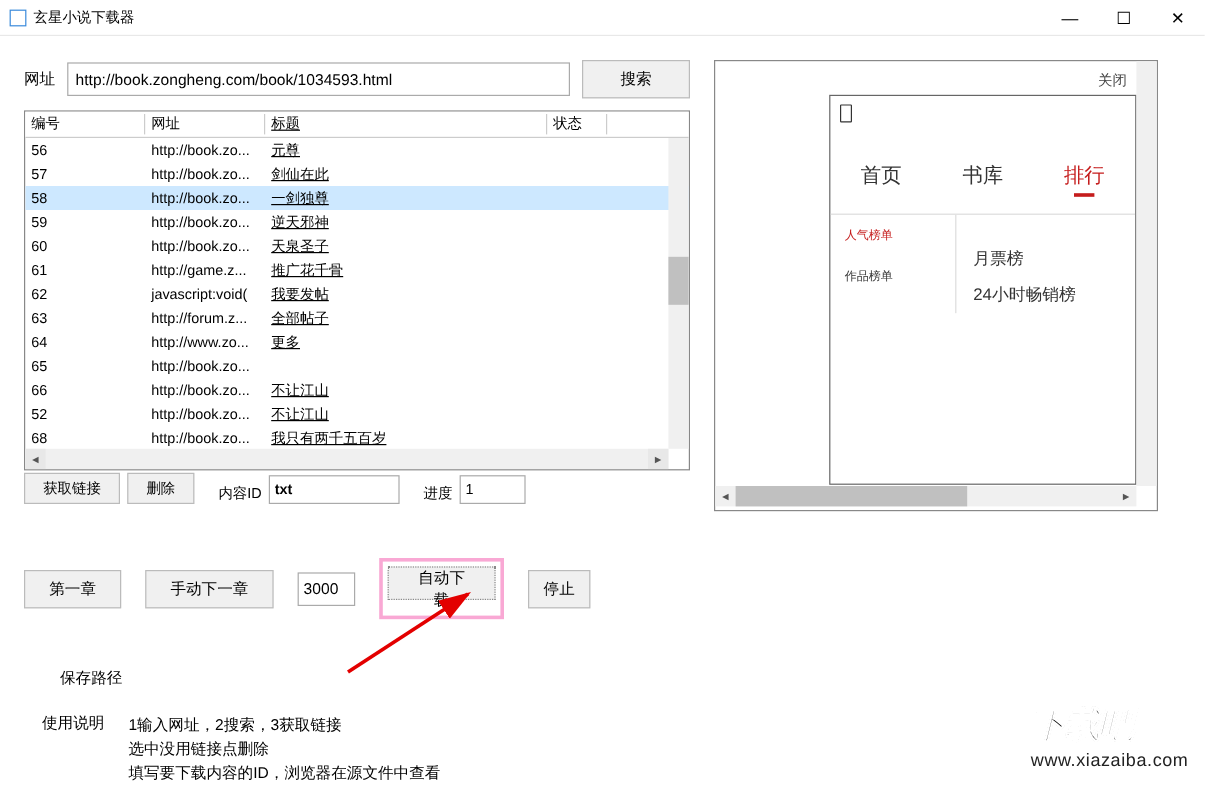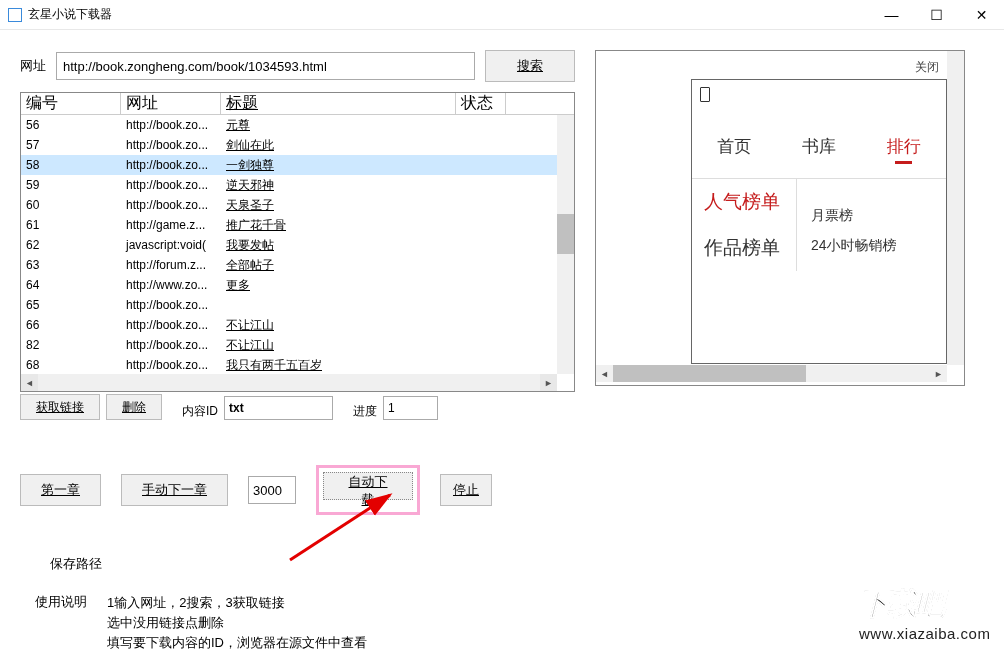--- a/index.html
+++ b/index.html
@@ -9,21 +9,21 @@
 .titlebar .title { font-size: 12px; flex: 1; }
 .titlebar .ctrl { width: 45px; height: 30px; display: flex; align-items: center; justify-content: center; font-size: 14px; }
 .main { display: flex; padding: 20px 15px 10px 20px; gap: 20px; height: 624px; }
 .left { width: 555px; }
 .right { width: 370px; position: relative; }
 .url-row { display: flex; align-items: center; gap: 10px; margin-bottom: 10px; }
 .url-label { font-size: 13px; }
 .url-input { flex: 1; height: 28px; border: 1px solid #aaa; padding: 0 6px; font-size: 13px; }
 .search-btn { width: 90px; height: 32px; background: #f0f0f0; border: 1px solid #bbb; font-size: 13px; }
 .table-wrap { border: 1px solid #888; height: 300px; position: relative; overflow: hidden; }
-.table-header { display: flex; background: #fff; border-bottom: 1px solid #ccc; height: 22px; align-items: center; font-size: 16px; }
+.table-header { display: flex; background: #fff; border-bottom: 1px solid #ccc; height: 22px; align-items: center; font-size: 12px; }
 .table-header > div { border-right: 1px solid #ccc; padding: 0 5px; overflow: hidden; white-space: nowrap; }
 .col-num { width: 100px; }
 .col-url { width: 100px; }
 .col-title { width: 235px; text-decoration: underline; }
 .col-stat { width: 50px; }
 .table-body { overflow-y: hidden; height: 260px; }
 .table-row { display: flex; height: 20px; align-items: center; font-size: 12px; }
 .table-row.sel { background: #cde8ff; }
 .table-row > div { padding: 0 5px; overflow: hidden; white-space: nowrap; text-overflow: clip; }
 .h-scroll { height: 17px; background: #f0f0f0; display: flex; align-items: center; position: absolute; bottom: 0; left: 0; right: 17px; }
@@ -39,43 +39,43 @@
 .chapter-row button, .chapter-row .btn { height: 32px; background: #f0f0f0; border: 1px solid #bbb; font-size: 13px; padding: 0 20px; }
 .chapter-row input { height: 28px; width: 48px; border: 1px solid #aaa; font-size: 13px; padding: 0 4px; }
 .highlight-box { border: 3px solid #f9a8d4; padding: 4px; display: inline-block; }
 .highlight-box button { background:#f0f0f0; border:1px dotted #888; height: 28px; width: 90px; font-size: 13px;}
 .path-row { display: flex; align-items: center; gap: 20px; margin-top: 40px; }
 .path-row .label { font-size: 13px; margin-left: 30px;}
 .path-row input { flex: 1; height: 24px; border: 1px solid #aaa; font-size: 12px; padding: 0 4px; }
 .help-row { display: flex; gap: 20px; margin-top: 20px; font-size: 13px; }
 .help-row .label { margin-left: 15px;}
 .help-row .lines > div { line-height: 20px; }
-.right-box { border: 1px solid #888; height: 336px; position: relative; overflow: hidden; background:#fff;}
+.right-box { border: 1px solid #888; height: 376px; position: relative; overflow: hidden; background:#fff;}
 .right-box .inner { position:absolute; top:28px; left:95px; right:17px; bottom:21px; background:#fff; border: 1px solid #666; overflow:hidden;}
 .close-link { position:absolute; top:8px; right:25px; font-size:12px; color:#444;}
 .mobile-icon { position:absolute; top:7px; left:8px; width:10px; height:15px; border:1.5px solid #333; border-radius:1px;}
 .tabs { display:flex; justify-content:space-around; margin-top:55px; font-size:17px; color:#333;}
 .tabs .active { color:#c51c1c; position:relative;}
 .tabs .active::after{content:""; position:absolute; bottom:-6px; left:25%; width:50%; height:3px; background:#c51c1c;}
 .sub-panel { border-top:1px solid #ddd; margin-top:20px; display:flex;}
 .sub-left { width:105px; border-right:1px solid #ddd;}
-.sub-left > div { padding:10px 12px; font-size:19px; color:#333;}
+.sub-left > div { padding:10px 12px; font-size:10px; color:#333;}
 .sub-left .on { color:#c51c1c;}
 .sub-right { flex:1; padding-top:22px;}
 .sub-right > div { padding:6px 14px; font-size:14px; color:#333;}
 .rh-scroll { position:absolute; bottom:3px; left:0; right:17px; height:17px; background:#f0f0f0; display:flex;}
 .rh-scroll .arrow{width:17px; display:flex; align-items:center; justify-content:center; font-size:9px; color:#555;}
 .rh-scroll .track{flex:1;}
 .rh-scroll .thumb{position:absolute; left:17px; width:55%; height:100%; background:#c0c0c0;}
 .rv-scroll { position:absolute; right:0; top:0; bottom:20px; width:17px; background:#f0f0f0;}
 .arrow-annot { position:absolute; left:280px; top:490px; pointer-events:none;}
 .watermark { position:absolute; right:0; bottom:0; width:145px; height:70px; }
 .watermark .logo { font-family: "SimHei"; font-size:30px; font-weight:900; color:#000; -webkit-text-stroke:1px #fff; font-style:italic; letter-spacing:-2px;}
 .watermark .url { font-size:15px; color:#222; letter-spacing:0.5px;}
-button{cursor:pointer;text-decoration:underline;}
+button{cursor:pointer;}
 </style>
 </head>
 <body>
 
 <div class="titlebar">
   <div class="icon"></div>
   <div class="title">玄星小说下载器</div>
   <div class="ctrl">—</div>
   <div class="ctrl">☐</div>
   <div class="ctrl">✕</div>
@@ -146,21 +146,21 @@
             <div class="col-num">65</div>
             <div class="col-url">http://book.zo...</div>
             <div class="col-title"></div>
           </div>
           <div class="table-row">
             <div class="col-num">66</div>
             <div class="col-url">http://book.zo...</div>
             <div class="col-title">不让江山</div>
           </div>
           <div class="table-row">
-            <div class="col-num">82</div>
+            <div class="col-num">52</div>
             <div class="col-url">http://book.zo...</div>
             <div class="col-title">不让江山</div>
           </div>
           <div class="table-row">
             <div class="col-num">68</div>
             <div class="col-url">http://book.zo...</div>
             <div class="col-title">我只有两千五百岁</div>
           </div>
         </div>
       <div class="v-scroll">

